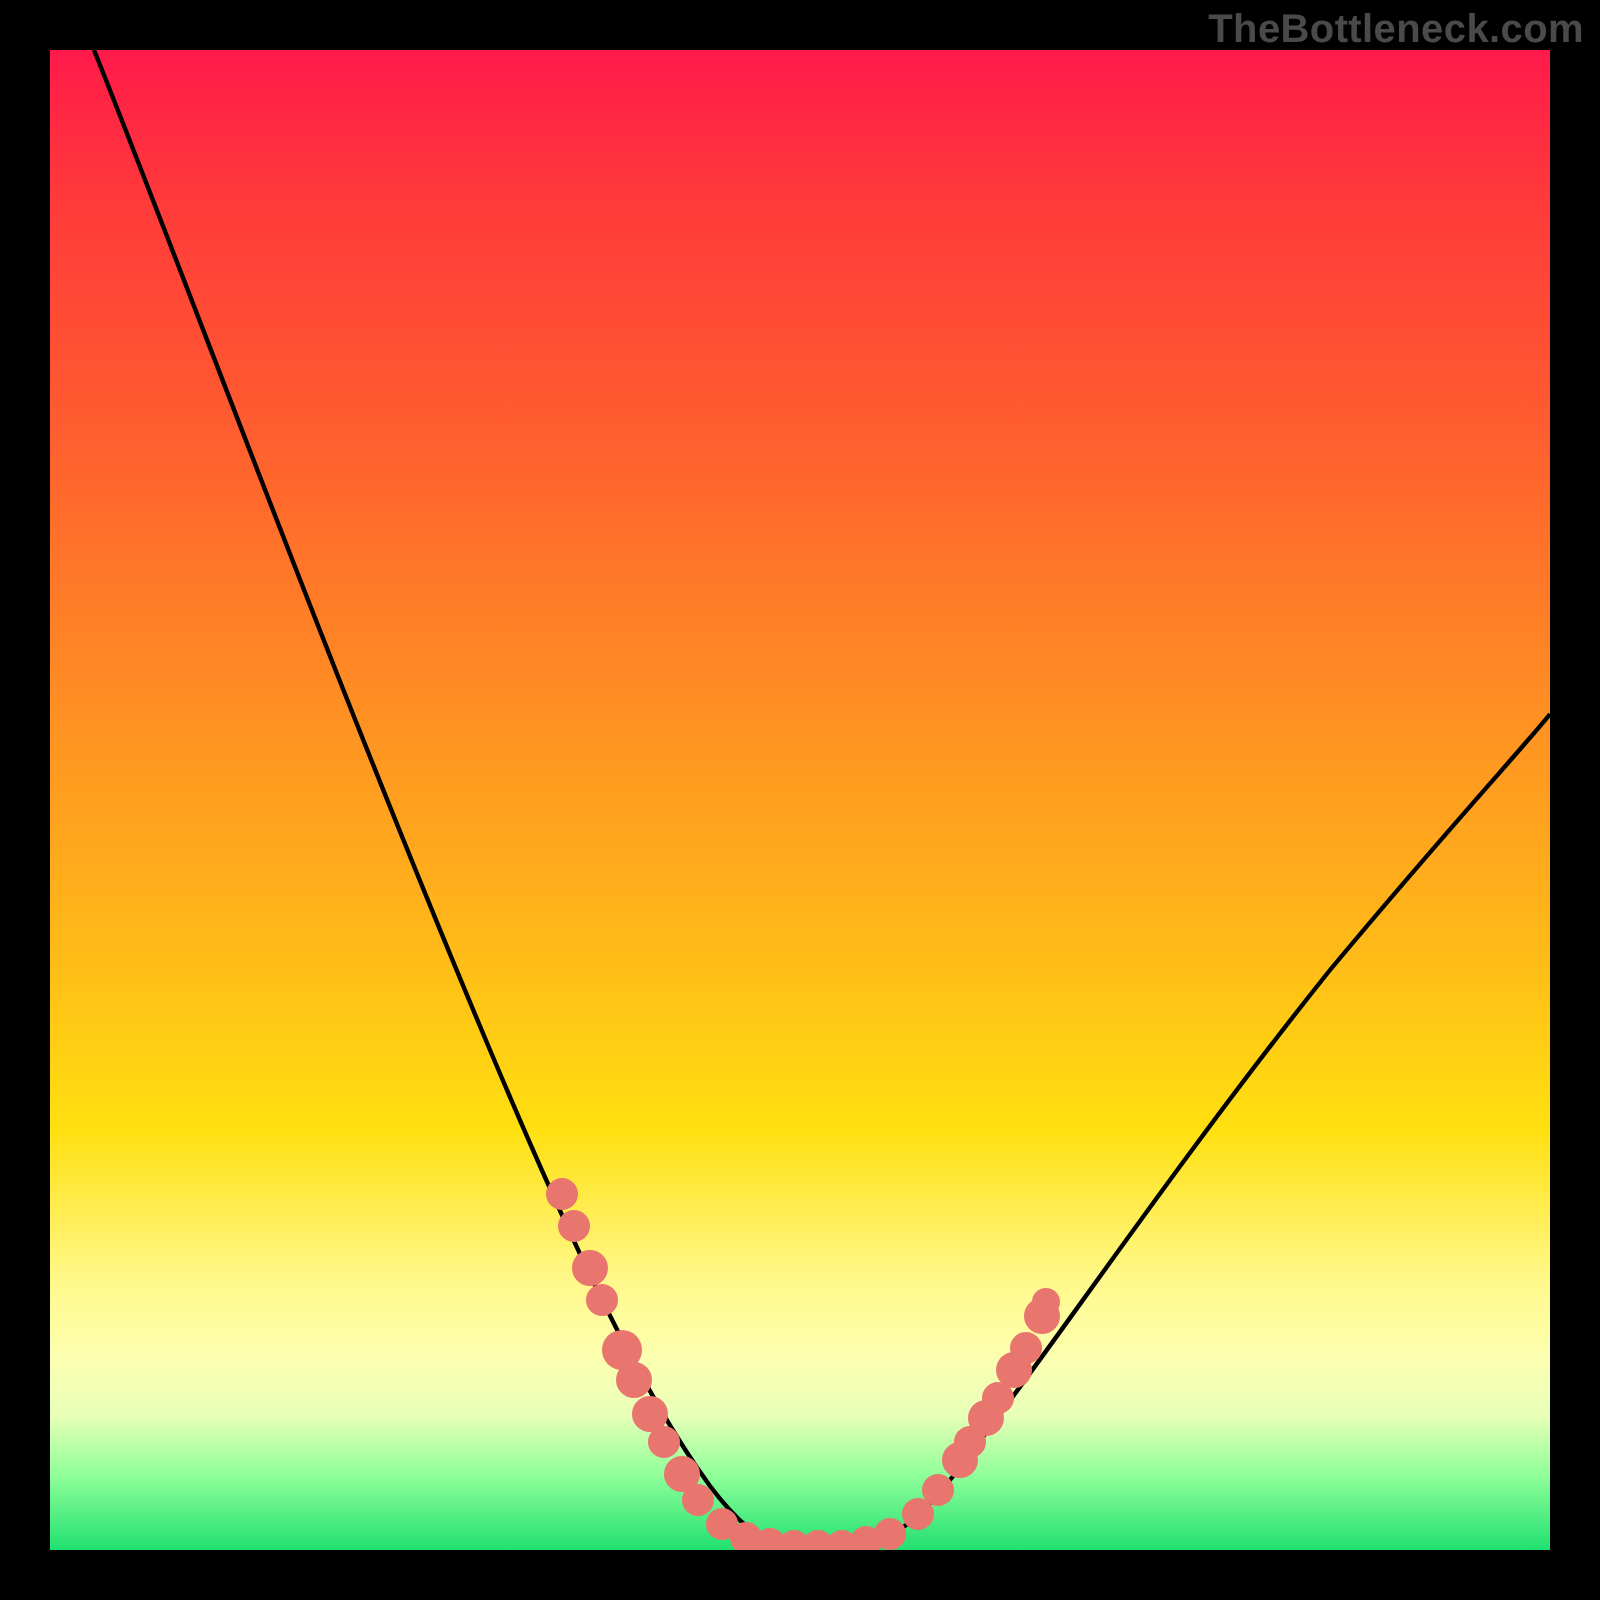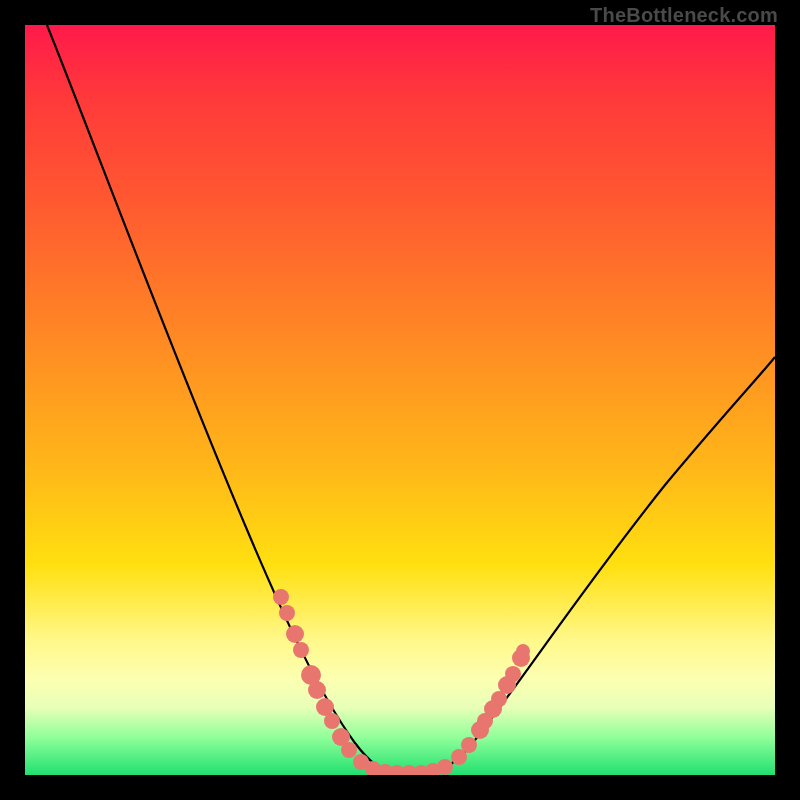--- a/index.html
+++ b/index.html
@@ -33,21 +33,21 @@
       #ffe010 72%,
       #fff88a 82%,
       #fdffb0 87%,
       #e8ffb8 91%,
       #90ff9a 95%,
       #20e070 100%);
   }
   .watermark {
     position: absolute;
     top: 4px;
-    right: 22px;
+    right: 8px;
     color: #4a4a4a;
     font-size: 20px;
     font-weight: 600;
     letter-spacing: 0.2px;
     z-index: 10;
   }
   svg.curve {
     position: absolute;
     inset: 0;
   }

